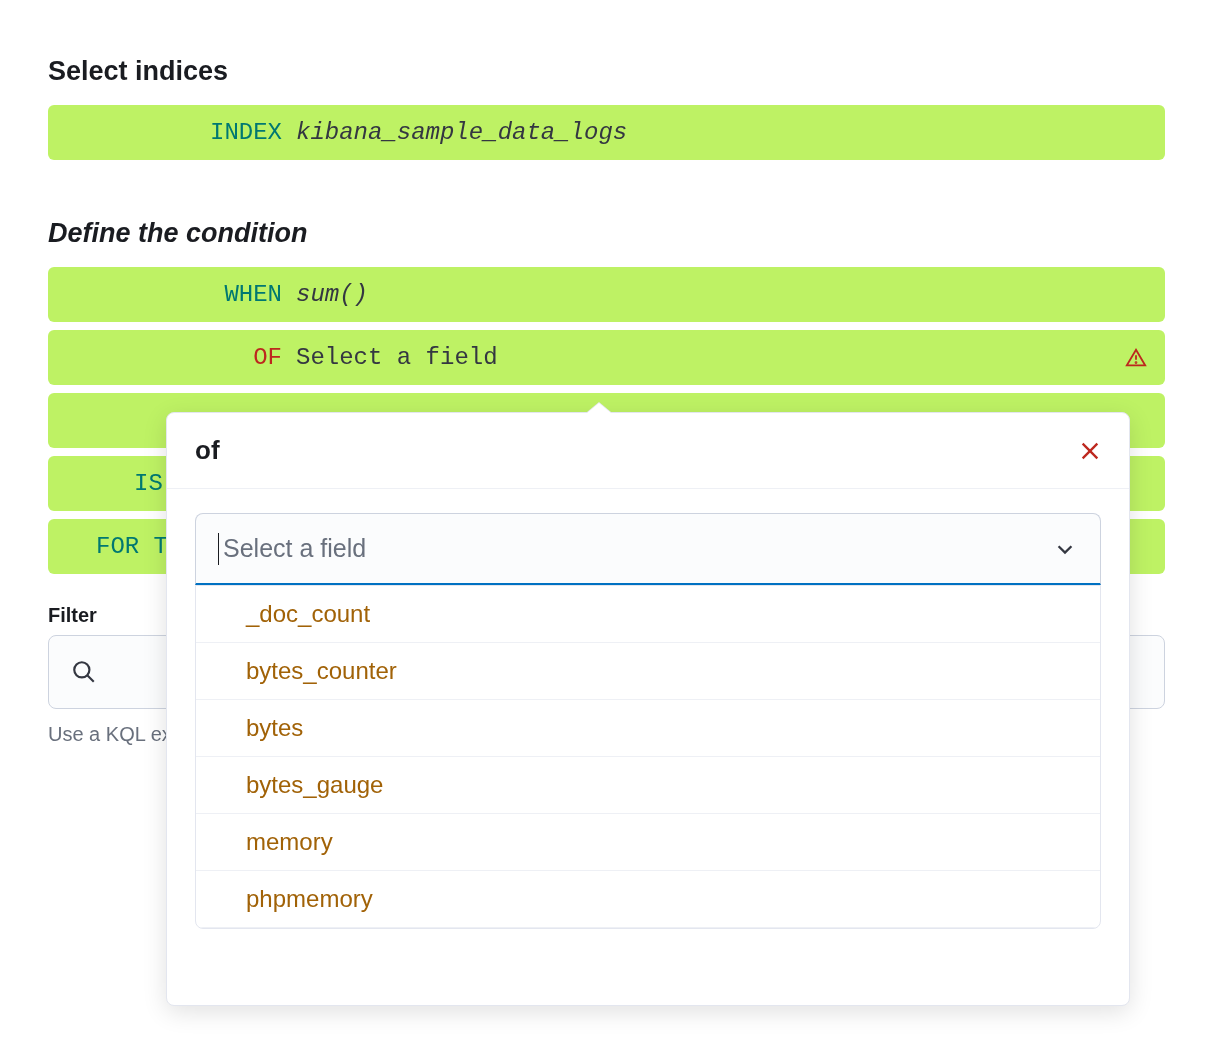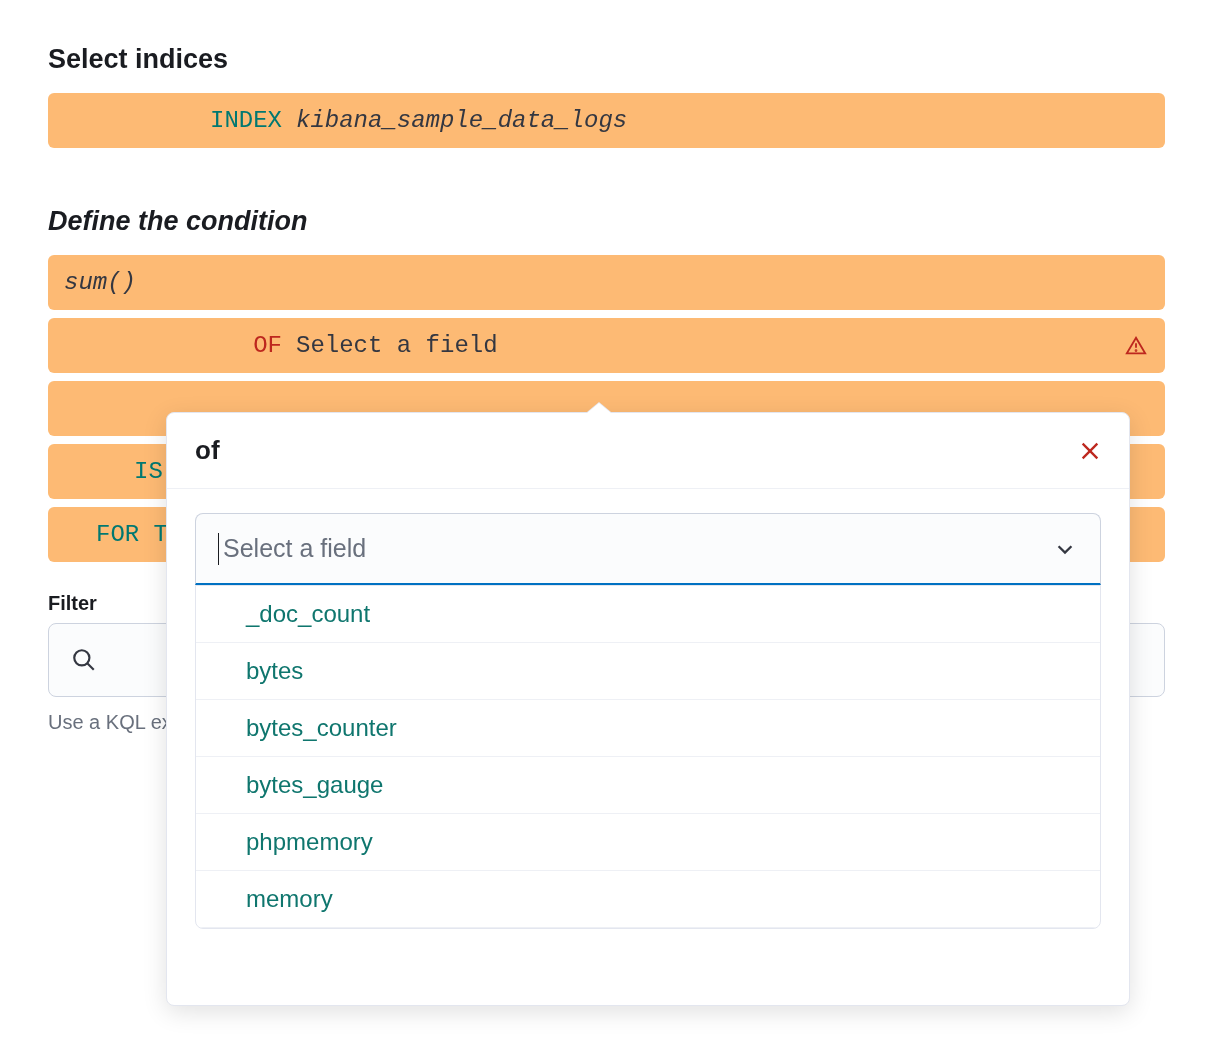--- a/index.html
+++ b/index.html
@@ -7,29 +7,29 @@
     margin: 0;
     padding: 40px 48px;
     font-family: -apple-system, BlinkMacSystemFont, 'Segoe UI', Helvetica, Arial, sans-serif;
     background: #fff;
     color: #1a1c21;
     width: 1213px;
   }
   .section-title {
     font-size: 27px;
     font-weight: 700;
-    margin: 4px 0 18px 0;
+    margin: 16px 0 18px 0;
     color: #1a1c21;
   }
   .section-title.second {
     margin-top: 58px;
     font-style: italic;
   }
   .code-row {
-    background: #fdba74;
+    background: #bef264;
     border-radius: 6px;
     padding: 14px 16px;
     font-family: 'SFMono-Regular', Menlo, Consolas, 'Courier New', monospace;
     font-size: 24px;
     display: flex;
     align-items: center;
     margin-bottom: 8px;
     position: relative;
   }
   .kw {
@@ -152,40 +152,41 @@
     right: 28px;
     background: #fff;
     border: 1px solid #e3e6ef;
     border-radius: 0 0 8px 8px;
     max-height: 400px;
     overflow-y: scroll;
   }
   .option {
     padding: 14px 50px;
     font-size: 24px;
-    color: #0f766e;
+    color: #a16207;
     border-bottom: 1px solid #eef0f5;
     cursor: pointer;
   }
   .options-panel::-webkit-scrollbar { width: 14px; }
   .options-panel::-webkit-scrollbar-track { background: #f5f7fa; border-radius: 8px; }
   .options-panel::-webkit-scrollbar-thumb { background: #c4c8d1; border-radius: 8px; }
 </style>
 </head>
 <body>
 
 <h2 class="section-title">Select indices</h2>
 <div class="code-row">
   <span class="kw green">INDEX</span>
   <span class="val">kibana_sample_data_logs</span>
 </div>
 
 <h2 class="section-title second">Define the condition</h2>
 
 <div class="code-row">
+  <span class="kw green">WHEN</span>
   <span class="val">sum()</span>
 </div>
 
 <div class="code-row">
   <span class="kw red">OF</span>
   <span class="placeholder-val">Select a field</span>
   <svg class="warn-icon" viewBox="0 0 24 24" fill="none" stroke="#bd271e" stroke-width="2">
     <path d="M12 3 L22 20 L2 20 Z"></path>
     <line x1="12" y1="9" x2="12" y2="14"></line>
     <circle cx="12" cy="17" r="0.5" fill="#bd271e"></circle>
@@ -224,21 +225,21 @@
   <div class="popover-body">
     <div class="select-input">
       <span class="cursor"></span>
       <span>Select a field</span>
       <svg class="caret" viewBox="0 0 24 24" fill="none" stroke="#343741" stroke-width="2.5">
         <polyline points="5 9 12 16 19 9"></polyline>
       </svg>
     </div>
     <div class="options-panel">
       <div class="option">_doc_count</div>
+      <div class="option">bytes_counter</div>
       <div class="option">bytes</div>
-      <div class="option">bytes_counter</div>
       <div class="option">bytes_gauge</div>
+      <div class="option">memory</div>
       <div class="option">phpmemory</div>
-      <div class="option">memory</div>
     </div>
     <div style="height: 420px;"></div>
   </div>
 </div>
 
 </body></html>

